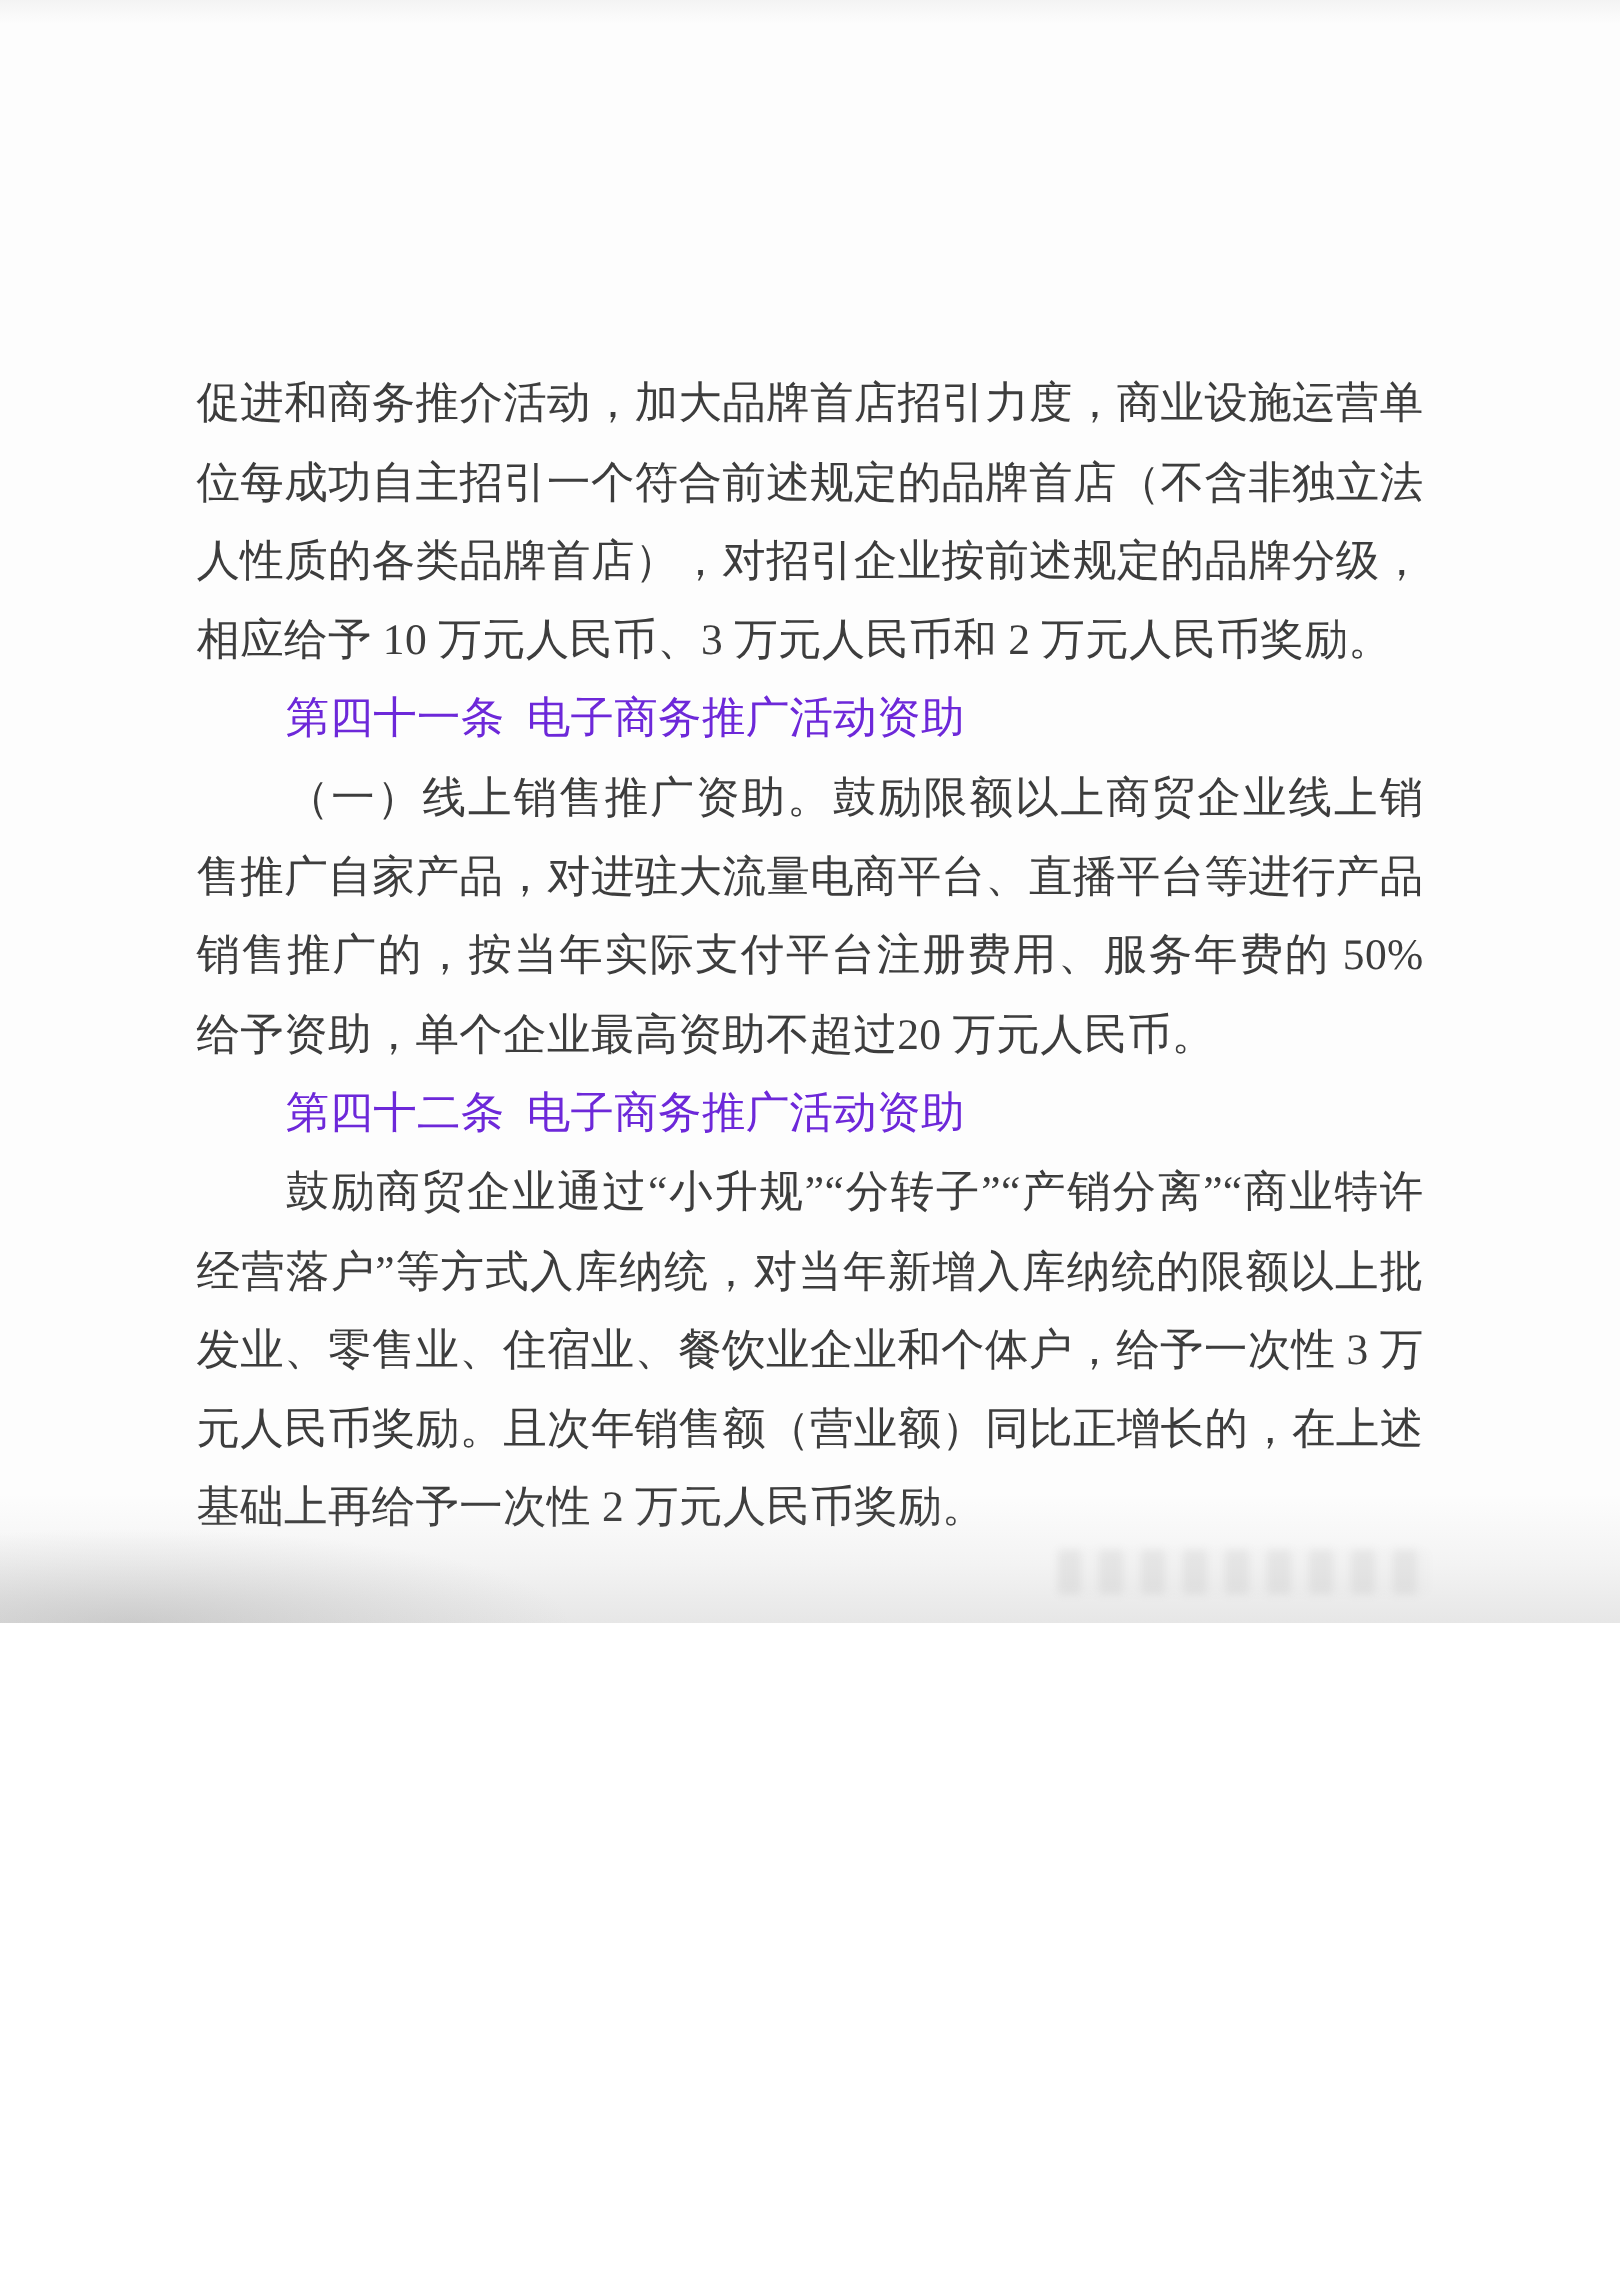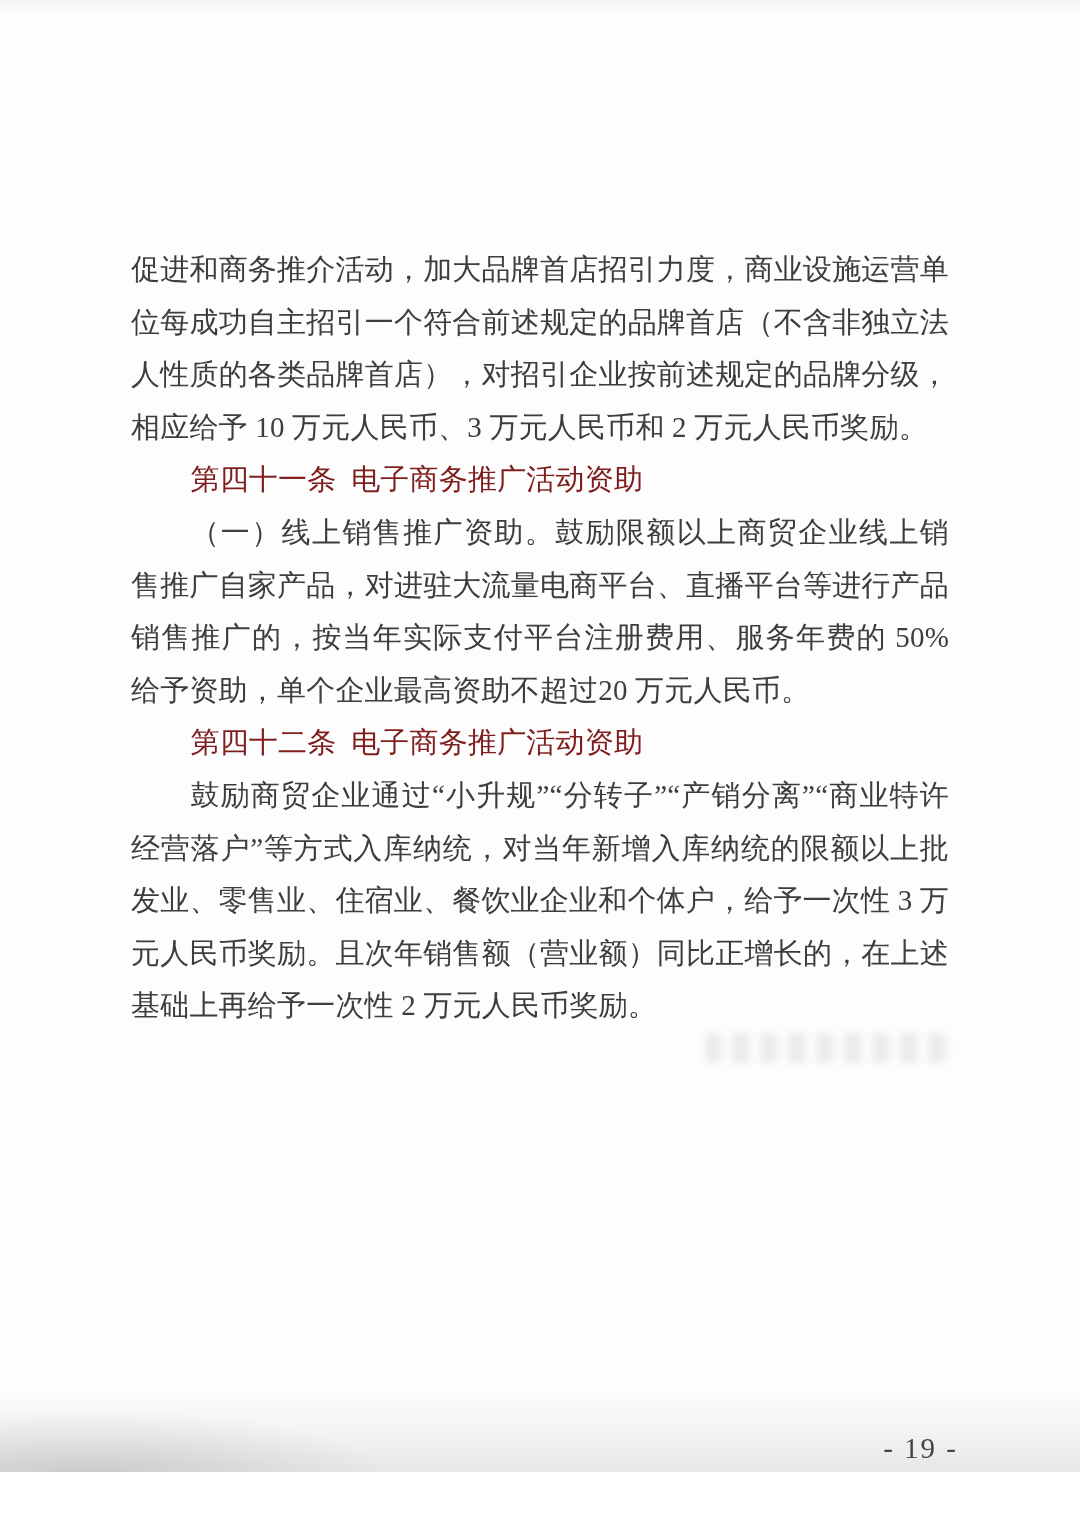--- a/index.html
+++ b/index.html
@@ -3,21 +3,21 @@
 <meta charset="utf-8">
 <style>
   html, body {
     margin: 0;
     padding: 0;
     background: #ffffff;
   }
   .page {
     position: relative;
     width: 1080px;
-    height: 1472px;
+    height: 1082px;
     background: #fdfdfd;
     overflow: hidden;
     font-family: "Liberation Serif", "DejaVu Serif", serif;
   }
   
   .top-scan-band {
     position: absolute;
     left: 0; top: 0;
     width: 100%; height: 16px;
     background: linear-gradient(to bottom, rgba(160,160,160,0.10), rgba(160,160,160,0));
@@ -34,21 +34,21 @@
     letter-spacing: 0.2px;
   }
   .text-block p {
     margin: 0;
     padding: 0;
   }
   .text-block p.indent {
     text-indent: 2.05em;
   }
   .text-block p.heading {
-    color: #7f1d1d;
+    color: #6d28d9;
   }
   
   .ghost-artifact {
     position: absolute;
     left: 705px;
     top: 1033px;
     width: 248px;
     height: 30px;
     background: repeating-linear-gradient(
       90deg,

